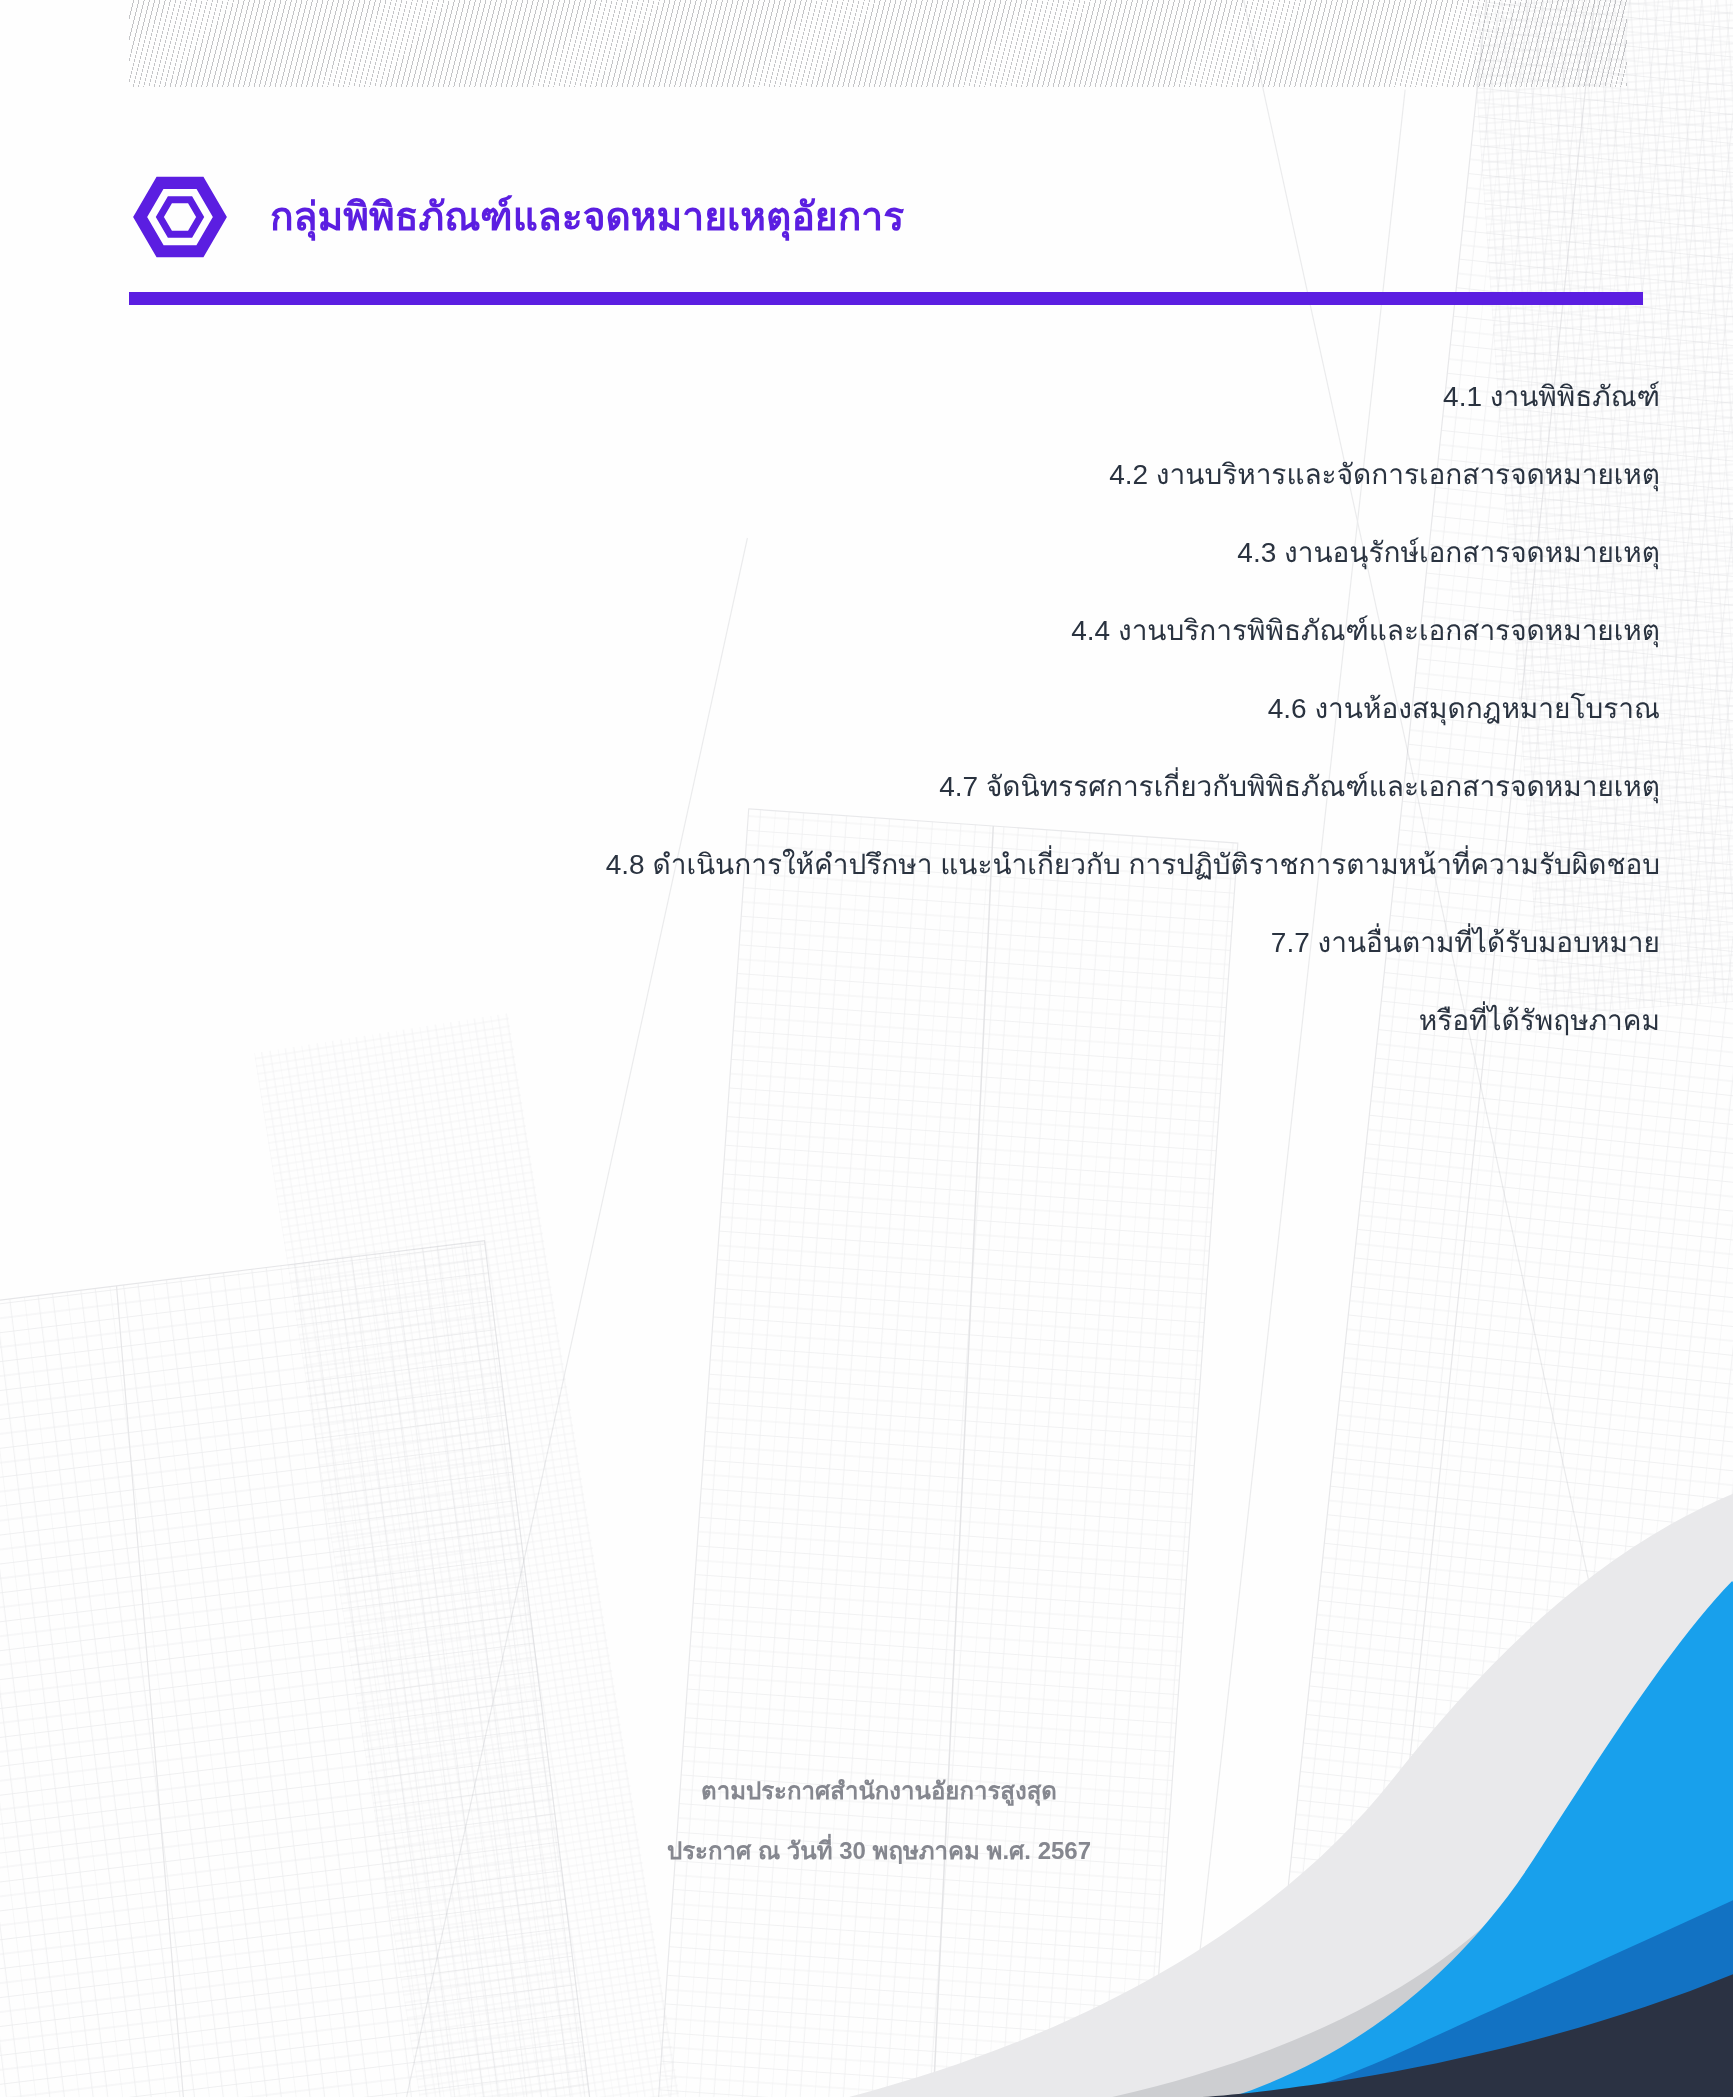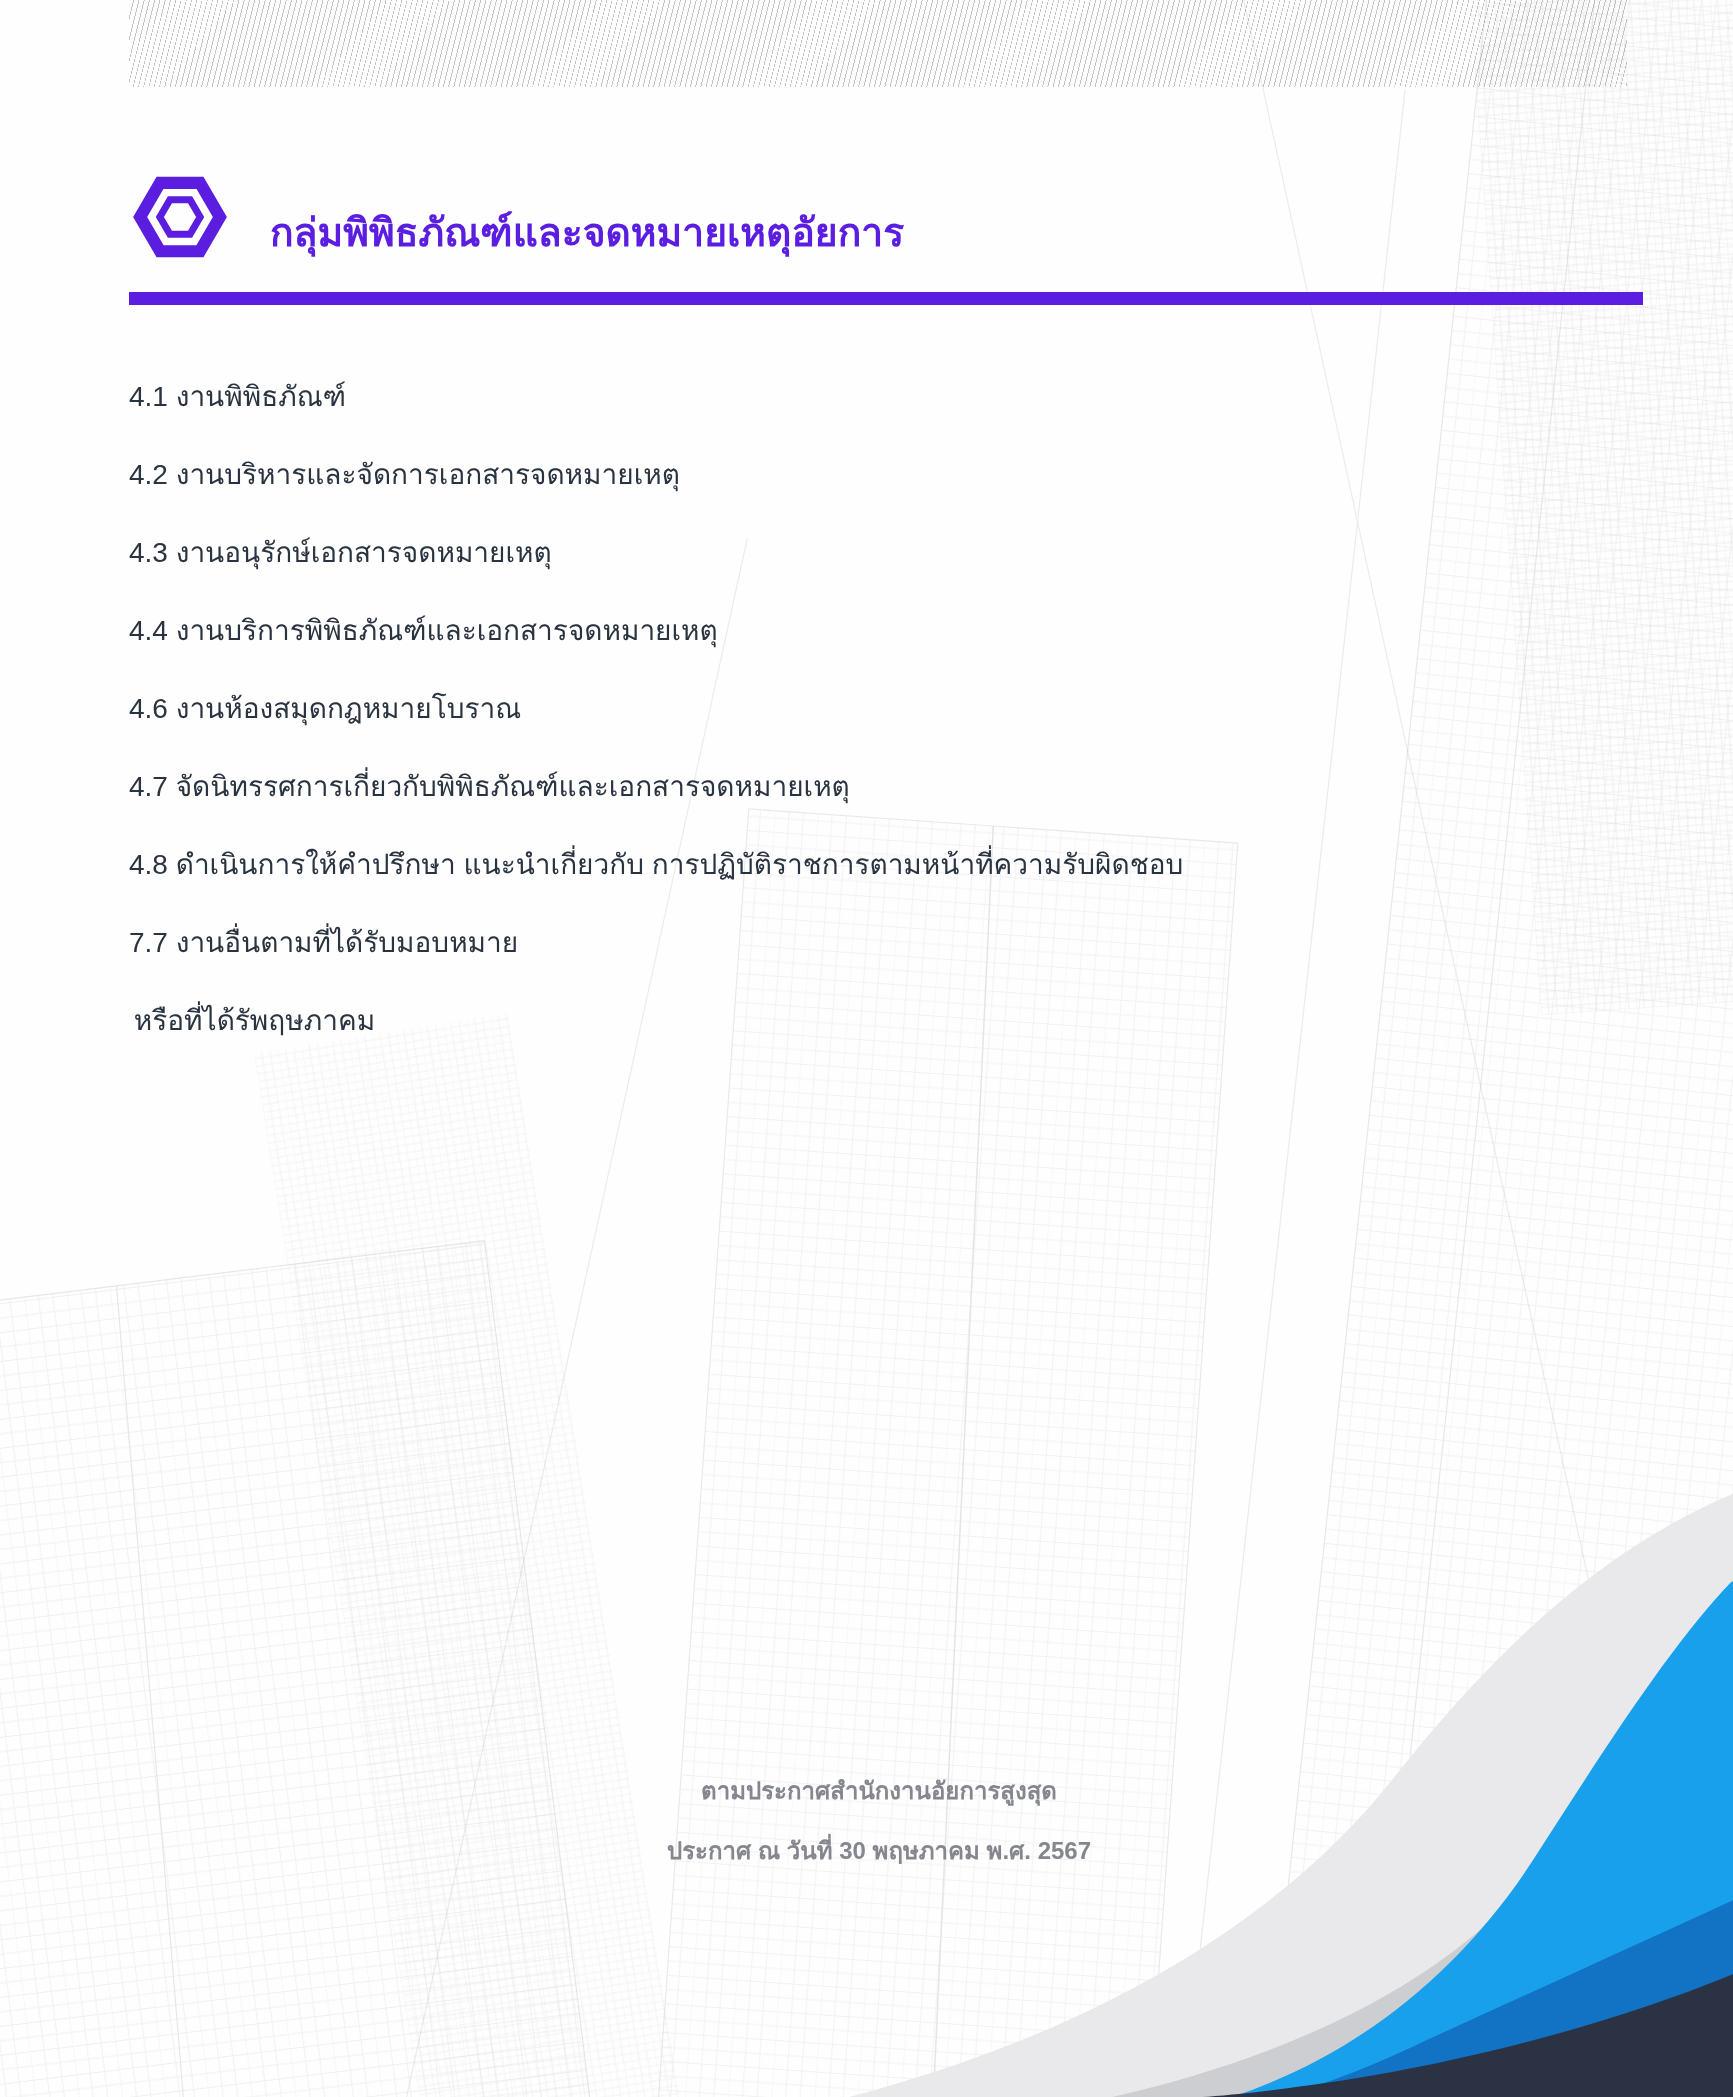--- a/index.html
+++ b/index.html
@@ -22,35 +22,35 @@
     );
   }
   svg.bg-sketch, svg.corner-svg{
     position:absolute;left:0;top:0;width:1734px;height:2097px;
     pointer-events:none;
   }
   
   .hex{position:absolute;left:129px;top:172px;width:102px;height:90px;}
   .hex svg{width:100%;height:100%;display:block;}
   .title{
-    position:absolute;left:270px;top:198px;margin:0;
+    position:absolute;left:270px;top:182px;margin:0;
     height:69px;line-height:69px;
     font-size:39px;font-weight:bold;white-space:nowrap;
     color:var(--accent-purple,#5B1EE1);
   }
   .rule{
     position:absolute;left:129px;top:292px;width:1514px;height:13px;
     background:var(--accent-purple,#5B1EE1);
   }
   
   .list{
     position:absolute;left:129px;top:358px;width:1531px;
     font-size:28px;color:var(--text-dark,#2A3340);
   }
-  .list-item{height:78px;line-height:78px;white-space:nowrap;}
+  .list-item{height:78px;line-height:78px;white-space:nowrap;text-align:right;}
   .list-item.cont{padding-left:4.8px;}
   
   .footer{
     position:absolute;left:0;top:1761px;width:1734px;
     text-align:center;font-size:24px;font-weight:bold;
     color:var(--footer-gray,#85878F);
   }
   .footer-line{height:60px;line-height:60px;white-space:nowrap;margin-left:24px;}
 </style>
 </head>

